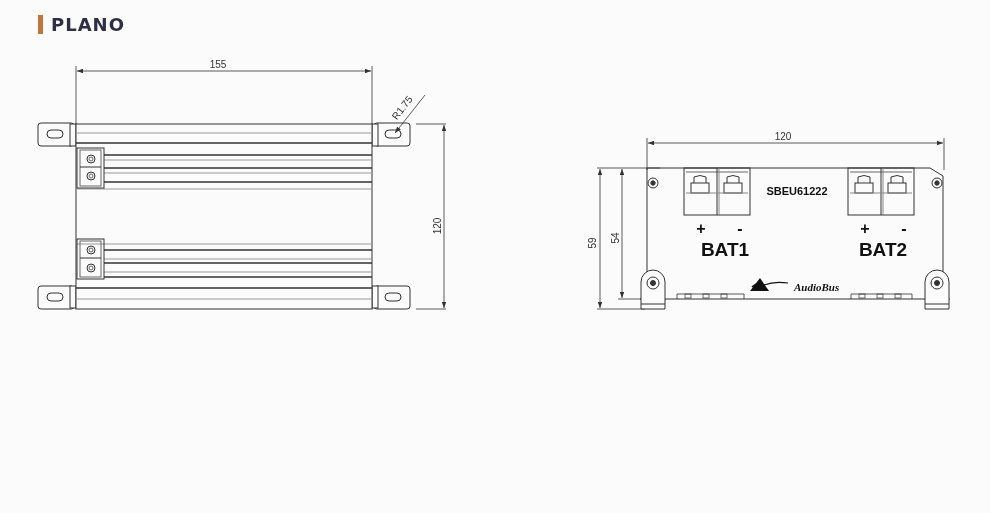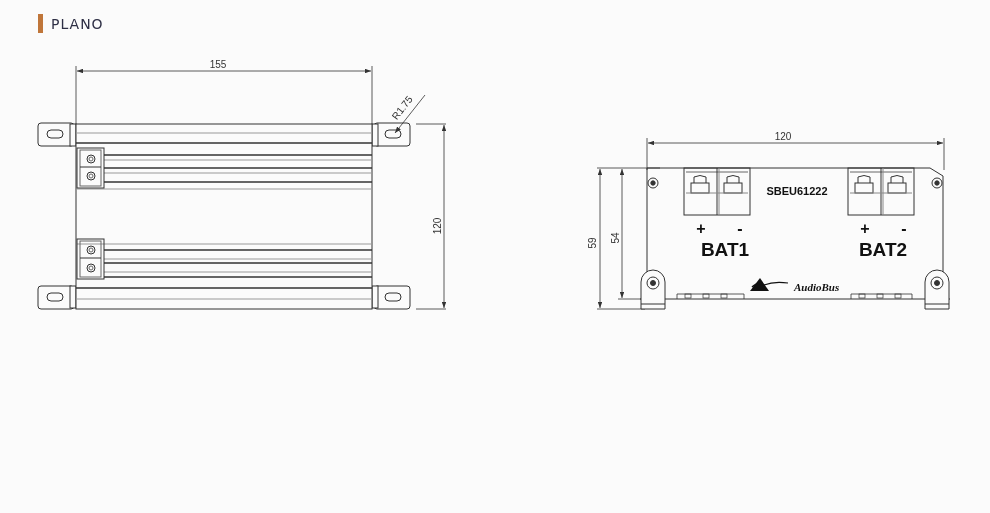--- a/index.html
+++ b/index.html
@@ -9,21 +9,21 @@
     font-family: "Liberation Sans", sans-serif;
     position: relative;
   }
   .header {
     position: absolute; left: 38px; top: 14px;
     display: flex; align-items: center; gap: 8px;
   }
   .accent-bar { width: 5px; height: 19px; }
   .title {
     font-family: "DejaVu Sans", sans-serif;
-    font-weight: normal; font-size: 14px; letter-spacing: 1px;
+    font-weight: bold; font-size: 18px; letter-spacing: 1px;
   }
   svg.drawing { position: absolute; left: 0; top: 0; }
   .dim { font-family: "Liberation Sans", sans-serif; font-size: 10px; fill: #333; }
   .lbl-big { font-family: "Liberation Sans", sans-serif; font-weight: bold; font-size: 19px; fill: #111; }
   .lbl-sm { font-family: "Liberation Sans", sans-serif; font-weight: bold; font-size: 11px; fill: #111; }
   .lbl-pm { font-family: "Liberation Sans", sans-serif; font-weight: bold; font-size: 16px; fill: #111; }
   .brand { font-family: "Liberation Serif", serif; font-style: italic; font-weight: bold; font-size: 11px; fill: #111; }
 </style>
 </head>
 <body>

